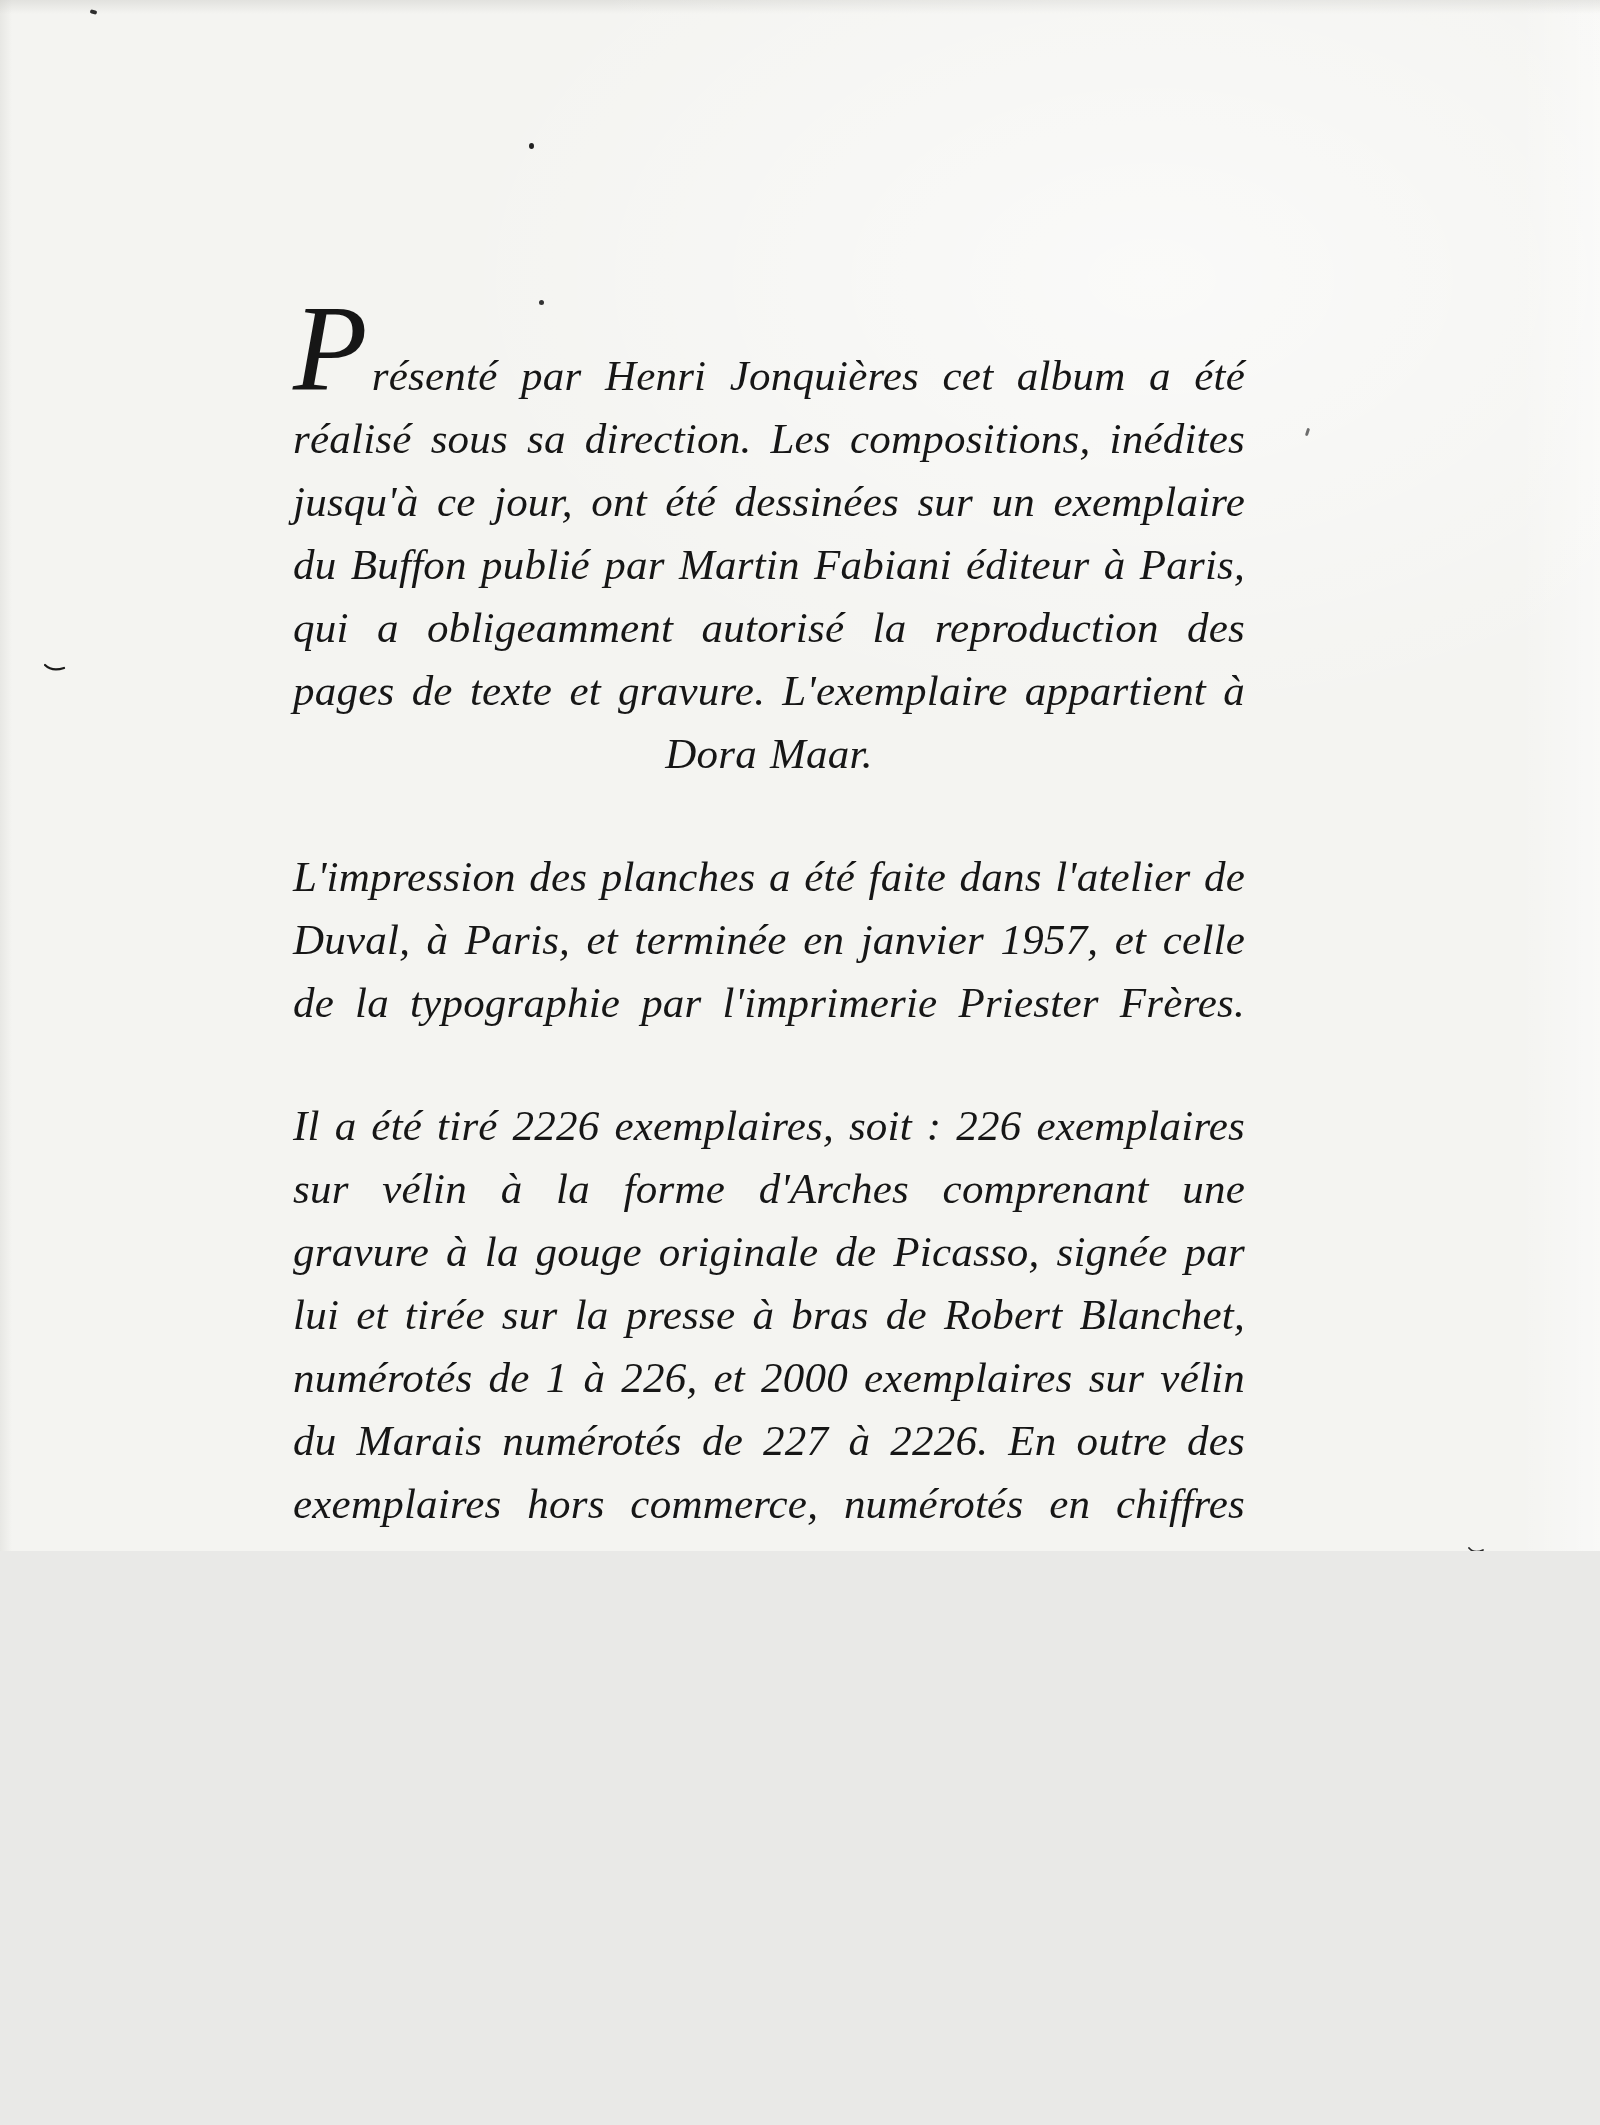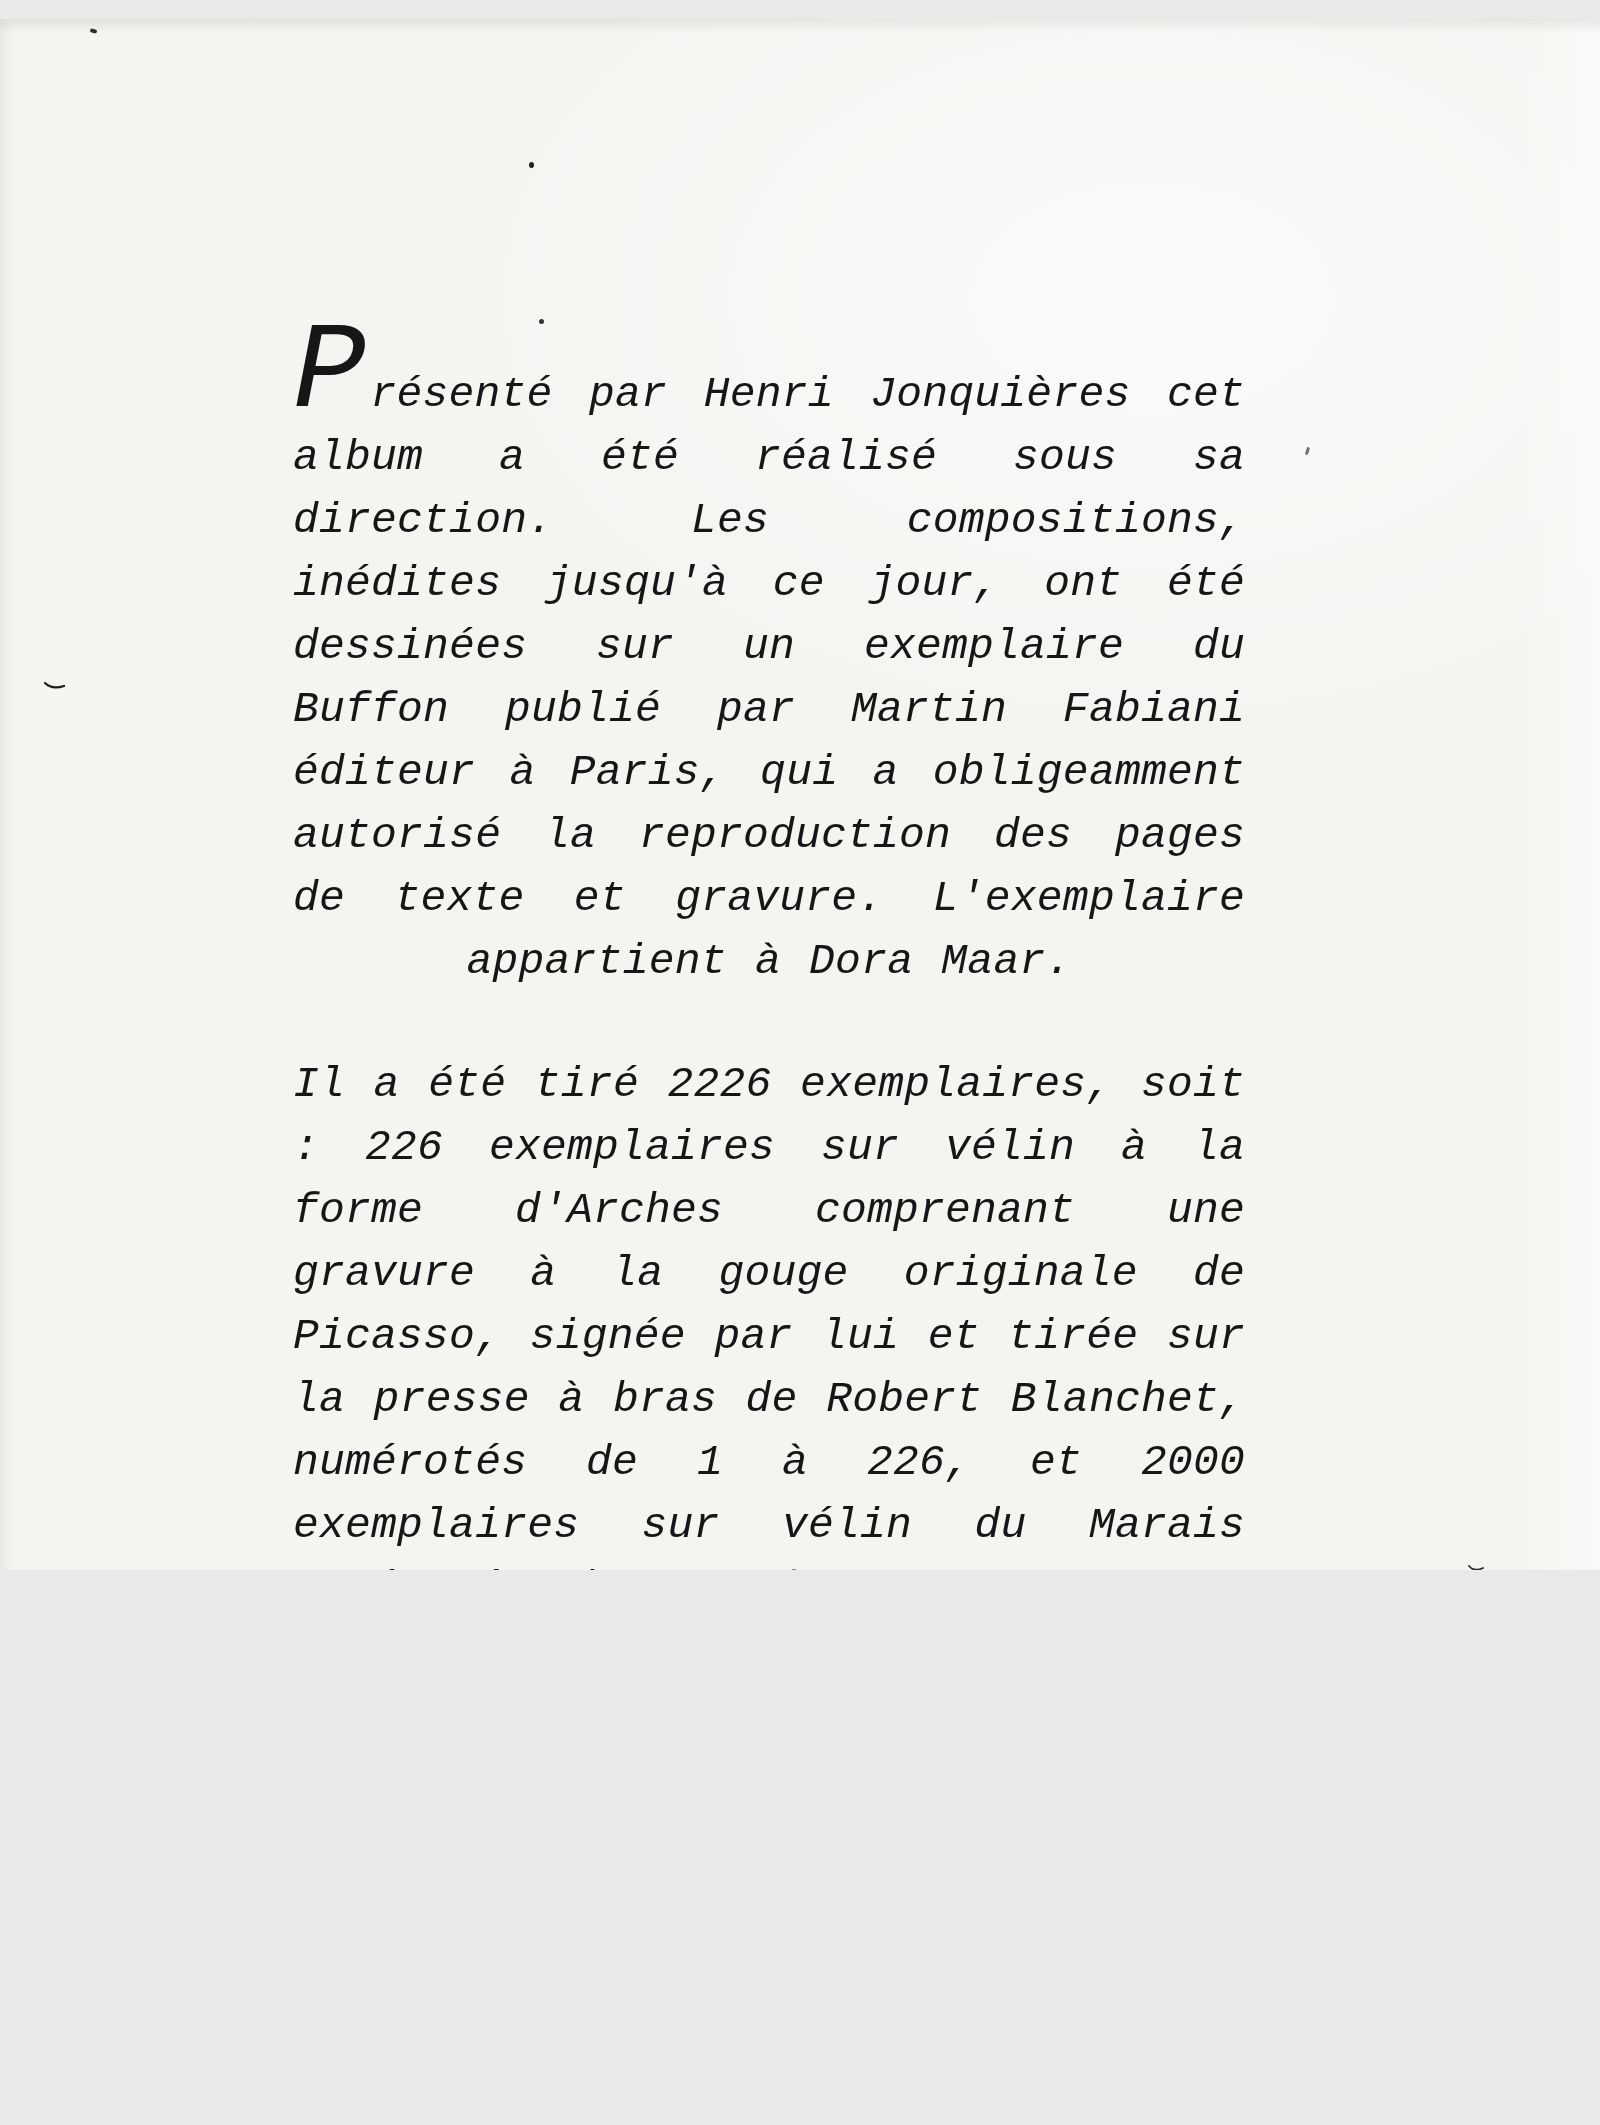--- a/index.html
+++ b/index.html
@@ -12,22 +12,21 @@
     width: 1600px;
     height: 1551px;
     overflow: hidden;
     color: #161616;
     background:
       radial-gradient(1100px 700px at 72% 18%, rgba(255,255,255,0.55), rgba(255,255,255,0) 65%),
       linear-gradient(180deg, rgba(196,196,192,0.38) 0px, rgba(196,196,192,0) 14px),
       linear-gradient(90deg, rgba(202,202,198,0.30) 0px, rgba(202,202,198,0) 12px),
       linear-gradient(270deg, rgba(255,255,255,0.45) 0px, rgba(255,255,255,0) 80px),
       #f4f4f1;
-    font-family: Liberation Mono, monospace;
-    margin-top: 19px;
+    font-family: Liberation Serif, serif;
   }
   .colophon {
     position: absolute;
     left: 293px;
     top: 344px;
     width: 952px;
     font-style: italic;
     font-size: 43px;
     line-height: 63px;
     letter-spacing: 0.005em;
@@ -76,17 +75,18 @@
   </div>
   <div class="mark" style="left:1468px; top:1542px;">
     <svg width="18" height="10" aria-hidden="true">
         <path d="M1 2 Q6 8 15 4" stroke="#2a2a2a" stroke-width="1.8" fill="none" stroke-linecap="round"></path>
       </svg>
   </div>
 
   <main class="colophon">
     <p class="para para-first"><span class="initial">P</span><span>résenté par Henri Jonquières cet album a été réalisé sous sa direction. Les compositions, inédites jusqu'à ce jour, ont été dessinées sur un exemplaire du Buffon publié par Martin Fabiani éditeur à Paris, qui a obligeamment autorisé la reproduction des pages de texte et gravure. L'exemplaire appartient à Dora Maar.</span></p>
 
+    <p class="para para-mid">L'impression des planches a été faite dans l'atelier de Duval, à Paris, et terminée en janvier 1957, et celle de la typographie par l'imprimerie Priester Frères.</p>
 
     <p class="para">Il a été tiré 2226 exemplaires, soit : 226 exemplaires sur vélin à la forme d'Arches comprenant une gravure à la gouge originale de Picasso, signée par lui et tirée sur la presse à bras de Robert Blanchet, numérotés de 1 à 226, et 2000 exemplaires sur vélin du Marais numérotés de 227 à 2226. En outre des exemplaires hors commerce, numérotés en chiffres romains sont réservés aux différents collaborateurs.</p>
   </main>
 
 </div>
 
 </body></html>

